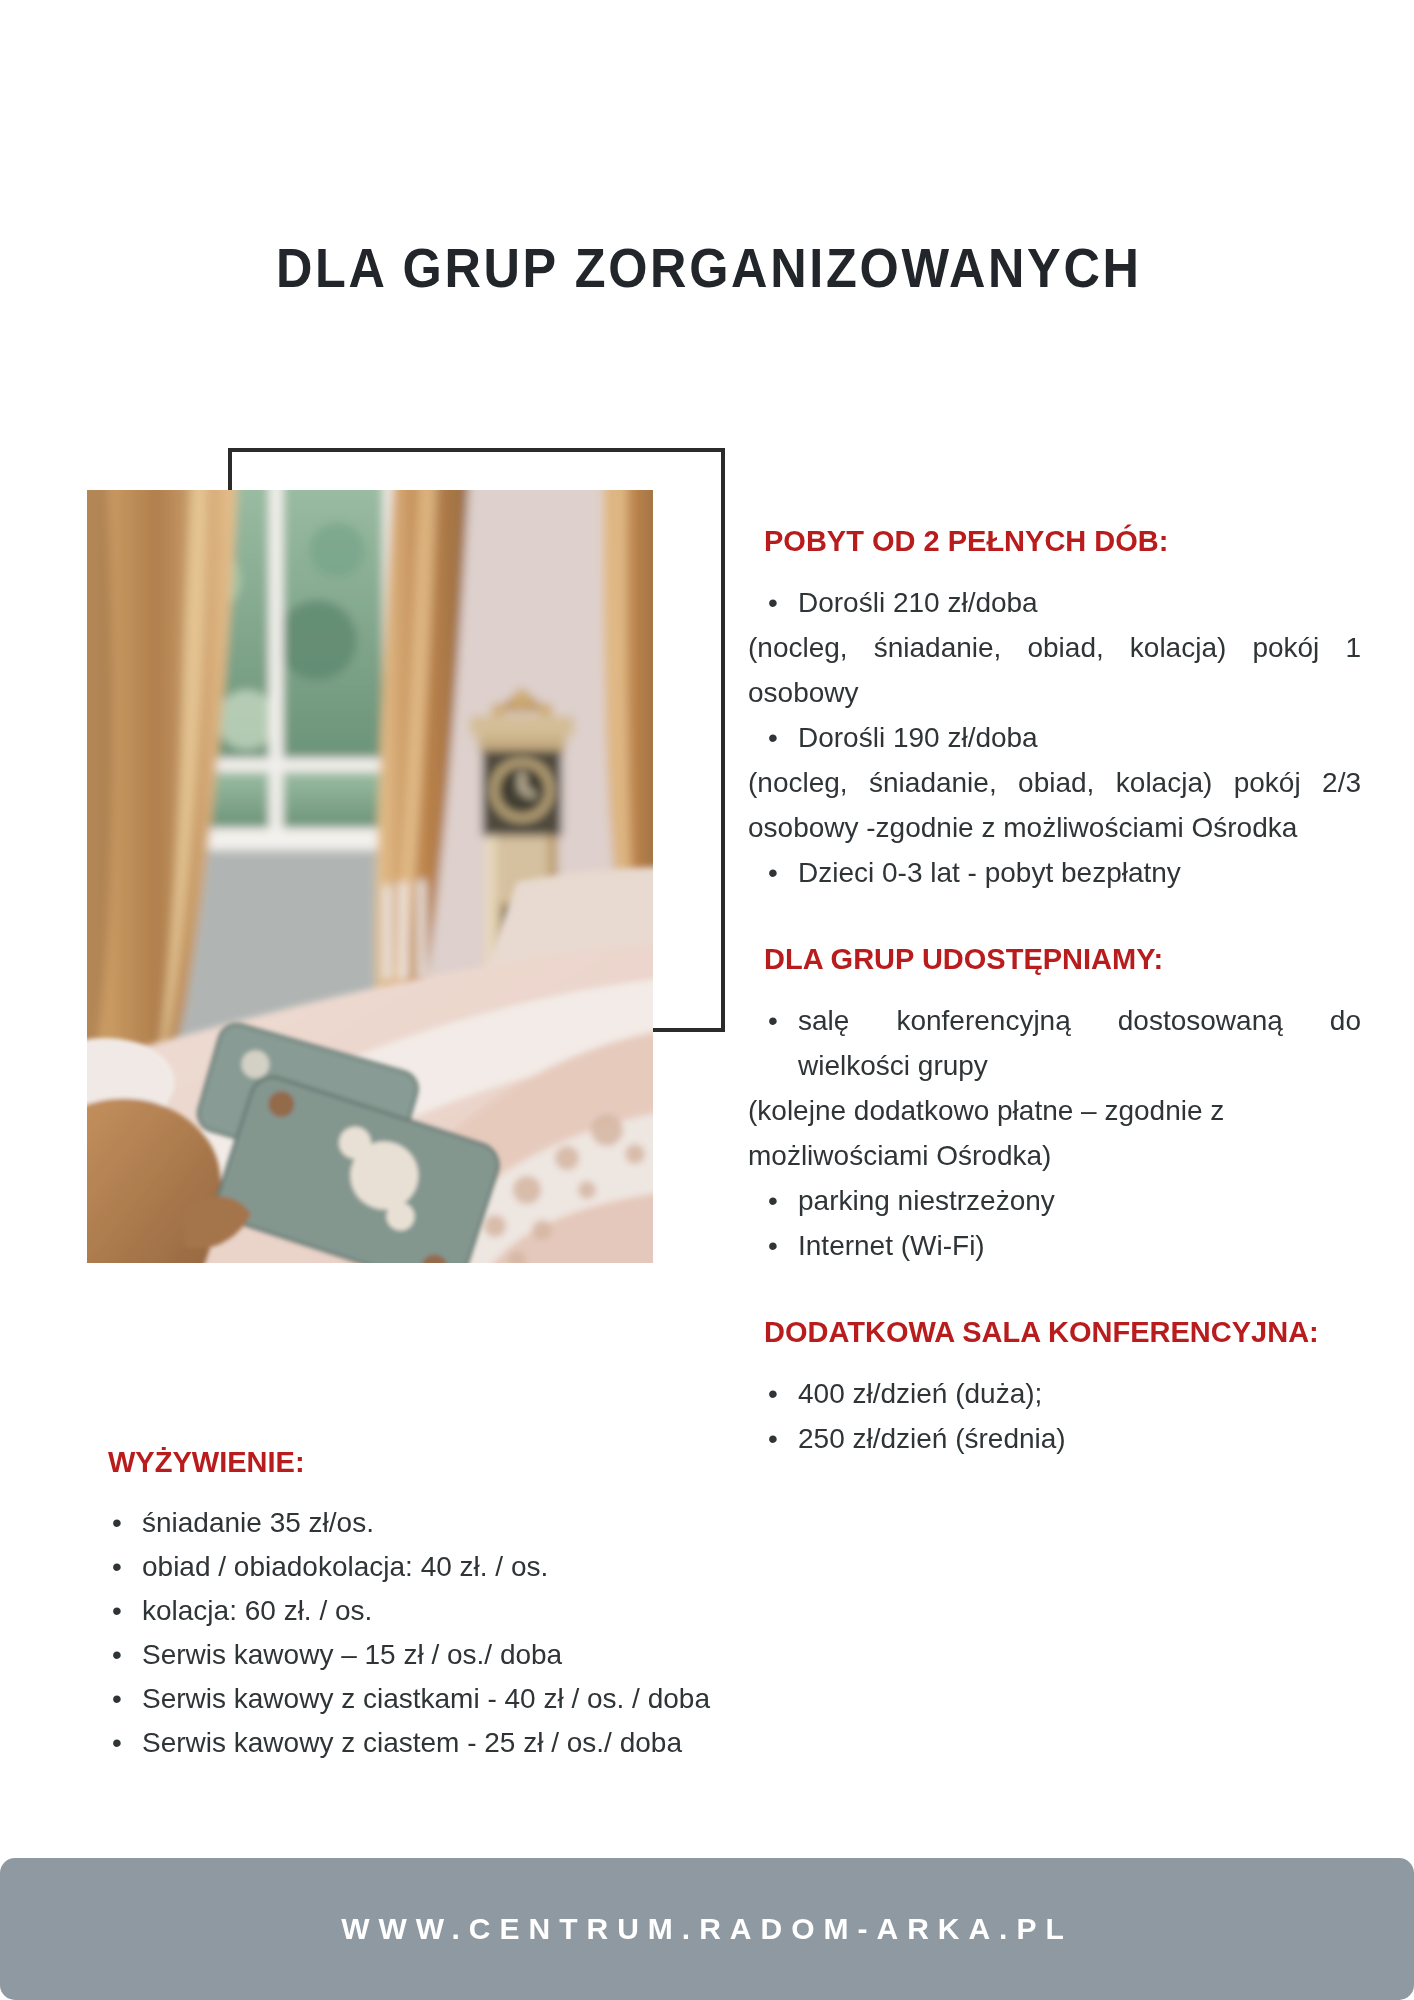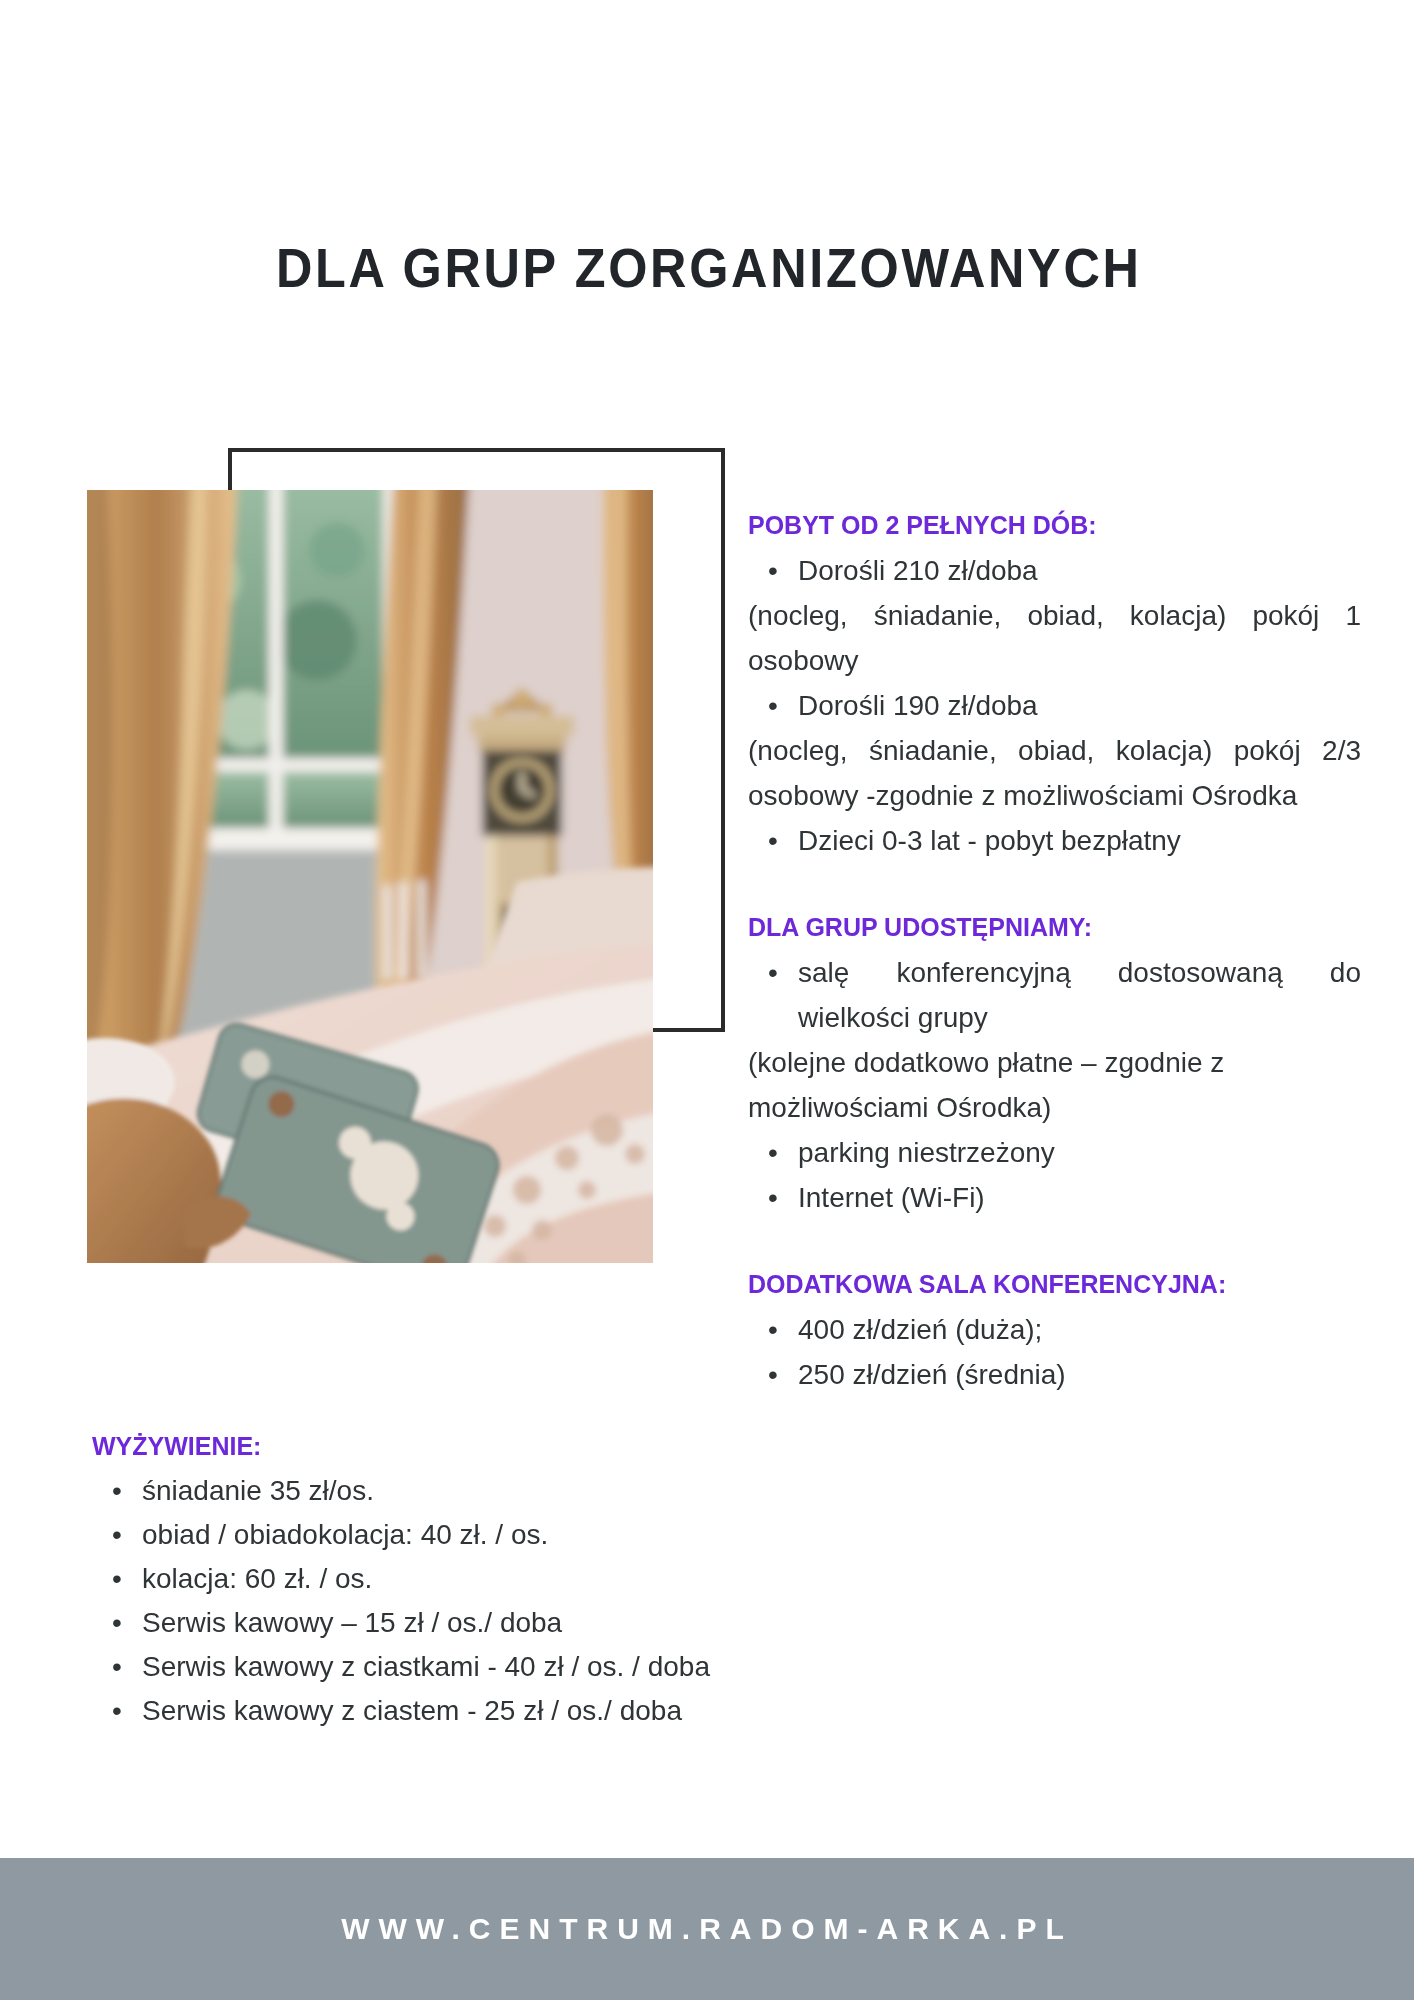--- a/index.html
+++ b/index.html
@@ -33,33 +33,33 @@
   .col-right{
     position:absolute; left:748px; top:503px; width:613px;
     font-size:28px; line-height:45px;
   }
   .col-meals{
     position:absolute; left:92px; top:1424px; width:1010px;
     font-size:28px; line-height:44px;
   }
   .section + .section{margin-top:42px;}
   .section-heading{
-    margin:0; font-size:25px; line-height:45px; font-weight:700;
-    color:#6d28d9; letter-spacing:0;
+    margin:16px; font-size:29px; line-height:45px; font-weight:700;
+    color:#b91c1c; letter-spacing:0;
   }
   .li{display:flex;}
   .li .dot{flex:none; width:50px; text-align:center; color:#2f3437;}
   .li .txt{flex:1;}
   .li.bullet-justify .txt{text-align:justify;}
   .para{white-space:pre-line;}
   .para-justify{text-align:justify; white-space:normal;}
   
   .footer{
     position:absolute; left:0; top:1858px; width:1414px; height:142px;
-    background:#8f99a2; display:flex; align-items:center; justify-content:center;
+    background:#8f99a2; display:flex; align-items:center; justify-content:center;border-radius:15px;
   }
   .footer-url{
     color:#ffffff; font-weight:700; font-size:30px; letter-spacing:9px;
     white-space:nowrap;
   }
 </style>
 </head>
 <body>
 
 <div class="page">

